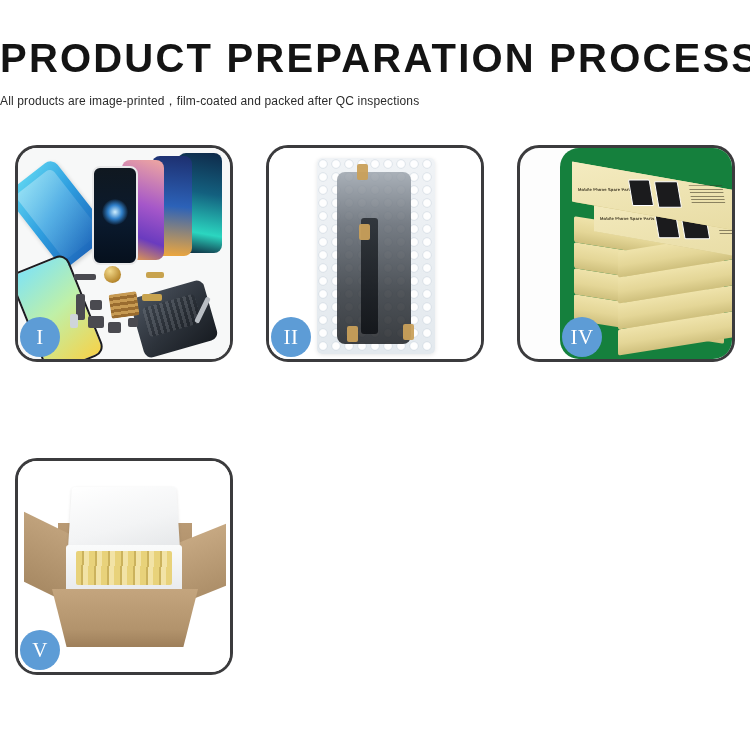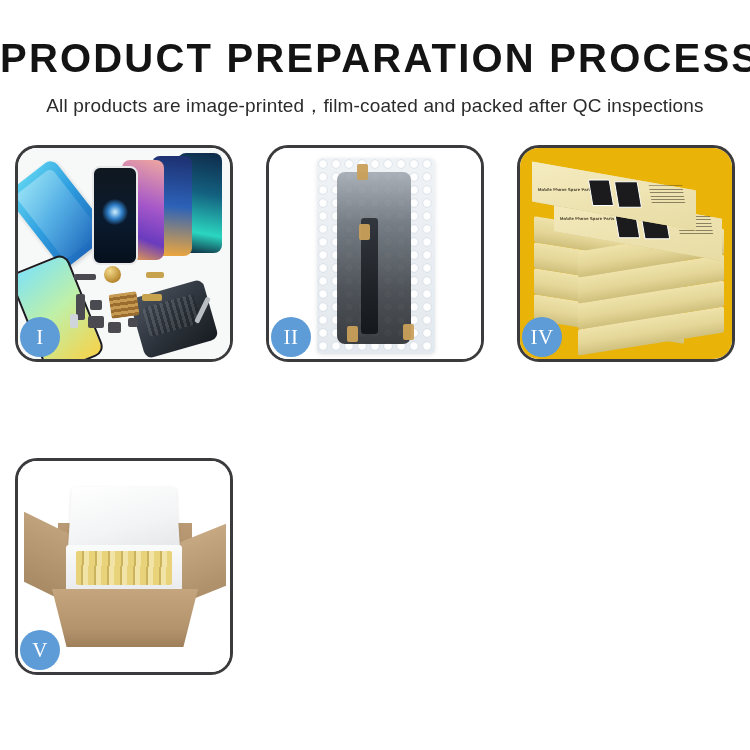--- a/index.html
+++ b/index.html
@@ -11,33 +11,32 @@
     width: 750px;
     height: 750px;
     font-family: "Liberation Sans", sans-serif;
     color: #1a1a1a;
     overflow: hidden;
     position: relative;
   }
 
   
   .header {
-    text-align: center;
     padding-top: 36px;
   }
   .title {
     font-size: 40px;
     font-weight: 700;
     letter-spacing: 2.2px;
     color: #141414;
     line-height: 1.1;
     white-space: nowrap;
   }
   .subtitle {
-    font-size: 19px;
+    font-size: 12px;
     font-weight: 400;
     color: #2b2b2b;
     letter-spacing: 0.15px;
     margin-top: 13px;
     white-space: nowrap;
   }
 
   
   .grid {
     position: absolute;
@@ -219,21 +218,21 @@
   .b3-tray::before{
     content:"";position:absolute;left:0;top:0;width:7px;height:100%;
     background:linear-gradient(180deg,#6b5a2a,#3f3518);
   }
   .b3-tray::after{
     content:"";position:absolute;right:0;top:0;width:7px;height:100%;
     background:linear-gradient(180deg,#6b5a2a,#3f3518);
   }
 
   
-  .p4 { background: #eab308; }
+  .p4 { background: #15803d; margin-left: 40px; }
   .stack { position: absolute; left: 0; top: 0; right: 0; bottom: 0; }
   .sbox {
     position: absolute;
     background: linear-gradient(180deg,#efe3ab 0%,#e4d697 55%,#cfc07d 100%);
     border-radius: 2px;
   }
   .sbox-top {
     position: absolute; inset: 0;
     background: linear-gradient(160deg,#f4ebc0 0%,#e8dca4 100%);
   }

